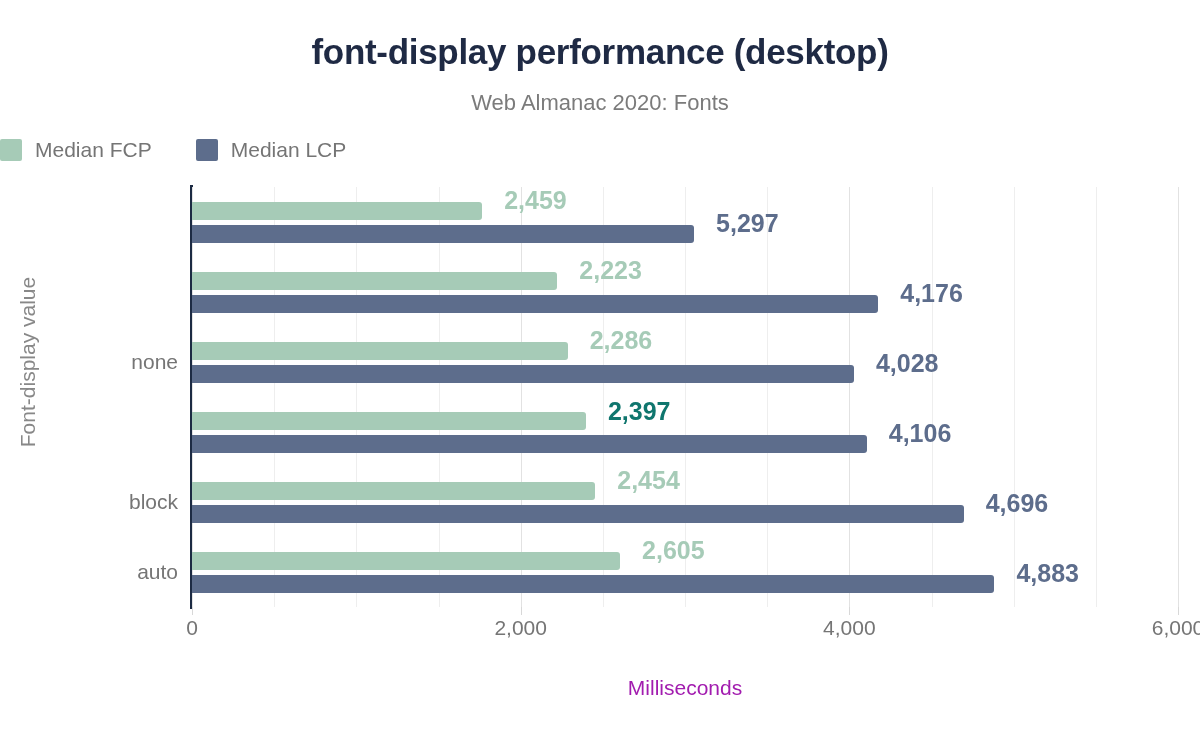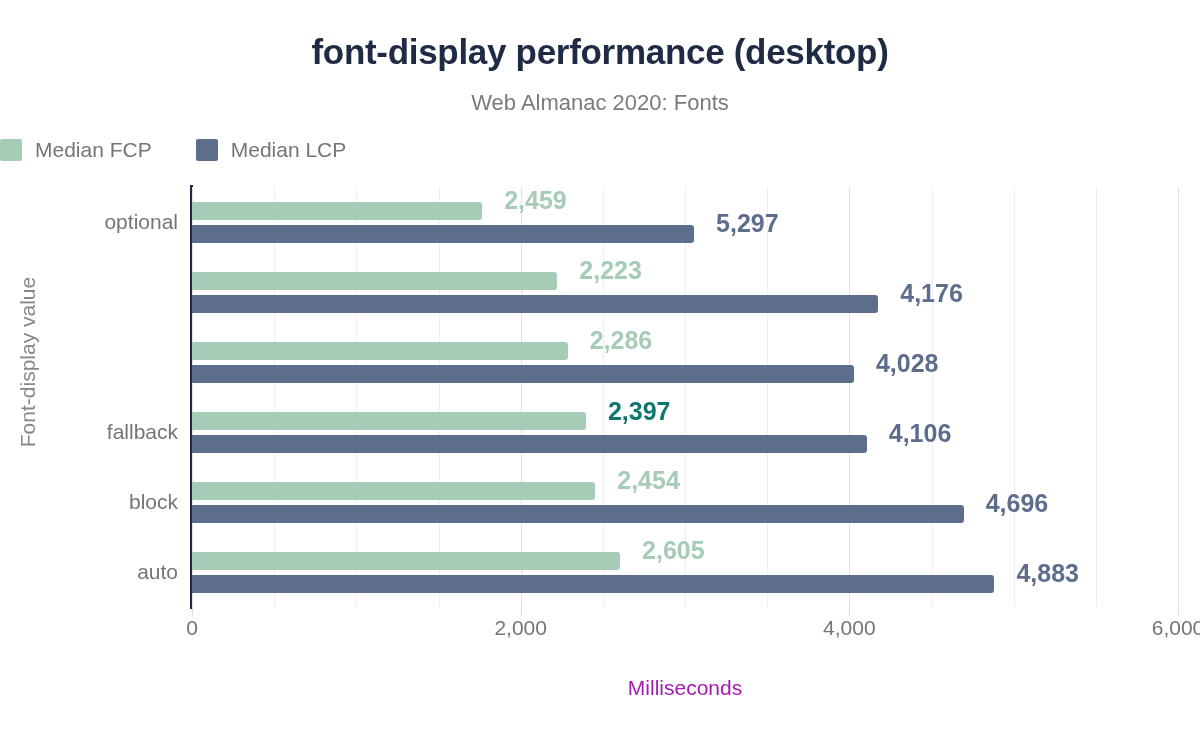--- a/index.html
+++ b/index.html
@@ -186,22 +186,21 @@
       <span class="legend-swatch" id="swatch-0" style="background: rgb(166, 203, 183);"></span>
       <span class="legend-label">Median FCP</span>
     </div>
     <div class="legend-item">
       <span class="legend-swatch" id="swatch-1" style="background: rgb(93, 109, 140);"></span>
       <span class="legend-label">Median LCP</span>
     </div>
   </div>
 
   <div class="cat-axis" id="cat-axis">
-      <div class="cat-label" style="top: 23px;">optional</div>
-      <div class="cat-label" style="top: 233px;">fallback</div>
+      <div class="cat-label" style="top: 163px;">none</div>
       <div class="cat-label" style="top: 303px;">block</div>
       <div class="cat-label" style="top: 373px;">auto</div>
     </div>
 
   <div class="axis-line"></div>
 
   <div class="plot" id="plot">
       <div class="gridline major" style="left: 0px;"></div>
       <div class="gridline" style="left: 82.1667px;"></div>
       <div class="gridline" style="left: 164.333px;"></div>

